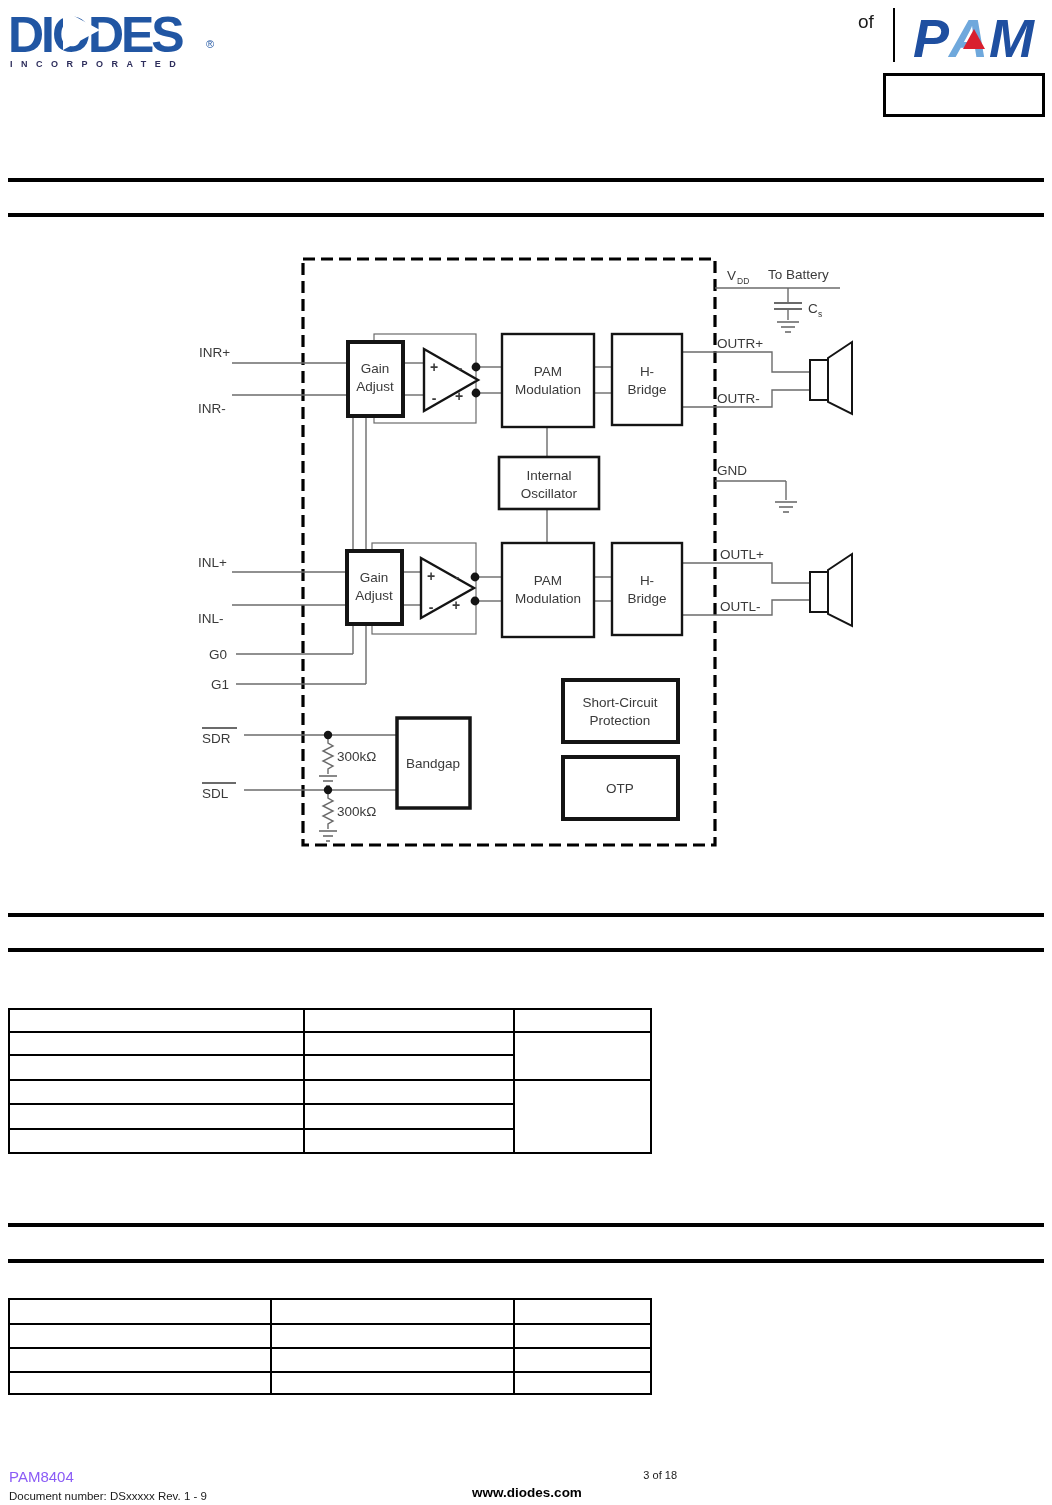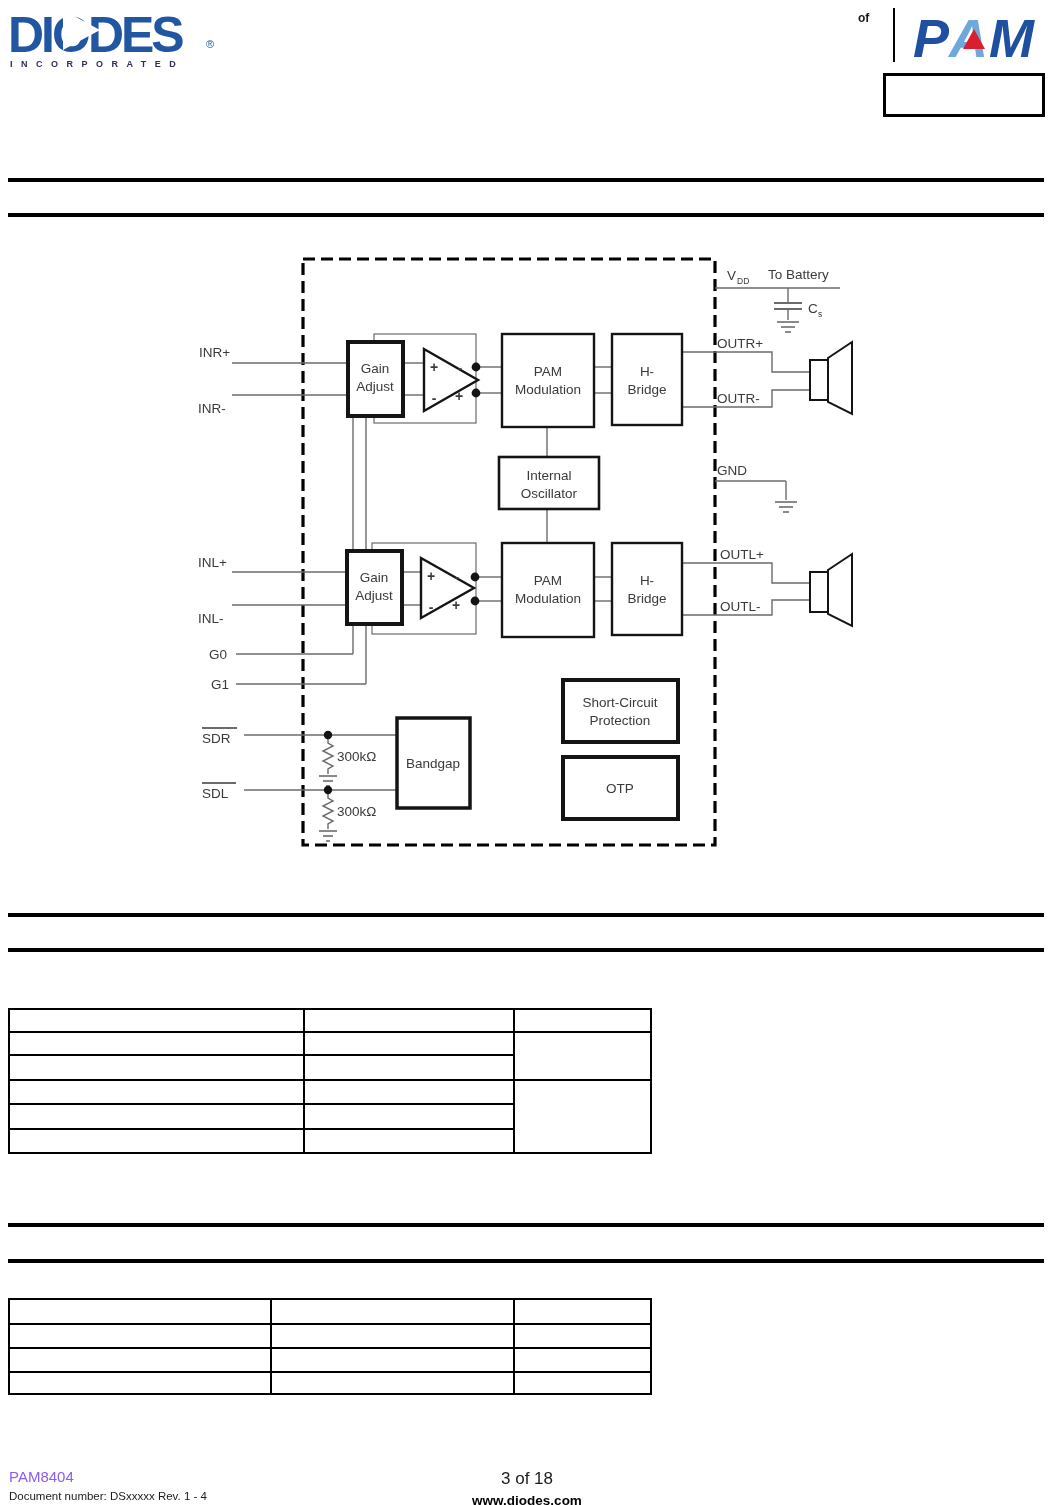--- a/index.html
+++ b/index.html
@@ -8,23 +8,23 @@
   .abs{position:absolute;}
   .hrule{position:absolute;left:8px;width:1036px;height:4px;background:#000;}
   .placeholder-box{position:absolute;left:883px;top:73px;width:156px;height:38px;border:3px solid #000;background:#fff;}
   
   table.sheet{border-collapse:collapse;table-layout:fixed;background:#fff;}
   table.sheet td, table.sheet th{border:2px solid #000;padding:0;font-size:11px;font-weight:normal;}
   
   .foot-part{position:absolute;left:9px;top:1468px;font-size:15px;color:#8b5cf6;}
   .foot-doc{position:absolute;left:9px;top:1490px;font-size:11.5px;color:#1a1a1a;}
   .foot-center{position:absolute;left:377px;top:1469px;width:300px;text-align:center;}
-  .foot-page{font-size:17px;color:#1a1a1a;}
+  .foot-page{font-size:11px;color:#1a1a1a;text-align:right;}
   .foot-site{font-size:13.5px;font-weight:bold;color:#000;margin-top:4px;}
-  .of-label{position:absolute;left:858px;top:11px;font-size:12px;font-weight:bold;color:#1a1a1a;}
+  .of-label{position:absolute;left:858px;top:11px;font-size:19px;font-weight:normal;color:#1a1a1a;}
   .vdiv{position:absolute;left:893px;top:8px;width:2px;height:54px;background:#000;}
 </style>
 </head>
 <body>
 
 <div id="page">
 
   <svg class="abs" style="left:8px;top:4px;" width="240" height="68" viewBox="0 0 240 68">
     <text x="0" y="48" font-size="50" font-weight="900" letter-spacing="-3" fill="#2156A3">DIODES</text>
     <polygon points="55,6 92,26 55,46" fill="#ffffff"></polygon>
@@ -272,19 +272,19 @@
     </tr>
     <tr style="height:22px;">
       <td></td>
           <td></td>
           <td></td>
     </tr>
   </tbody>
     </table>
 
   <div class="foot-part">PAM8404</div>
-  <div class="foot-doc">Document number: DSxxxxx Rev. 1 - 4</div>
+  <div class="foot-doc">Document number: DSxxxxx Rev. 1 - 9</div>
   <div class="foot-center">
     <div class="foot-page">3 of 18</div>
     <div class="foot-site">www.diodes.com</div>
   </div>
 
 </div>
 
 </body></html>

